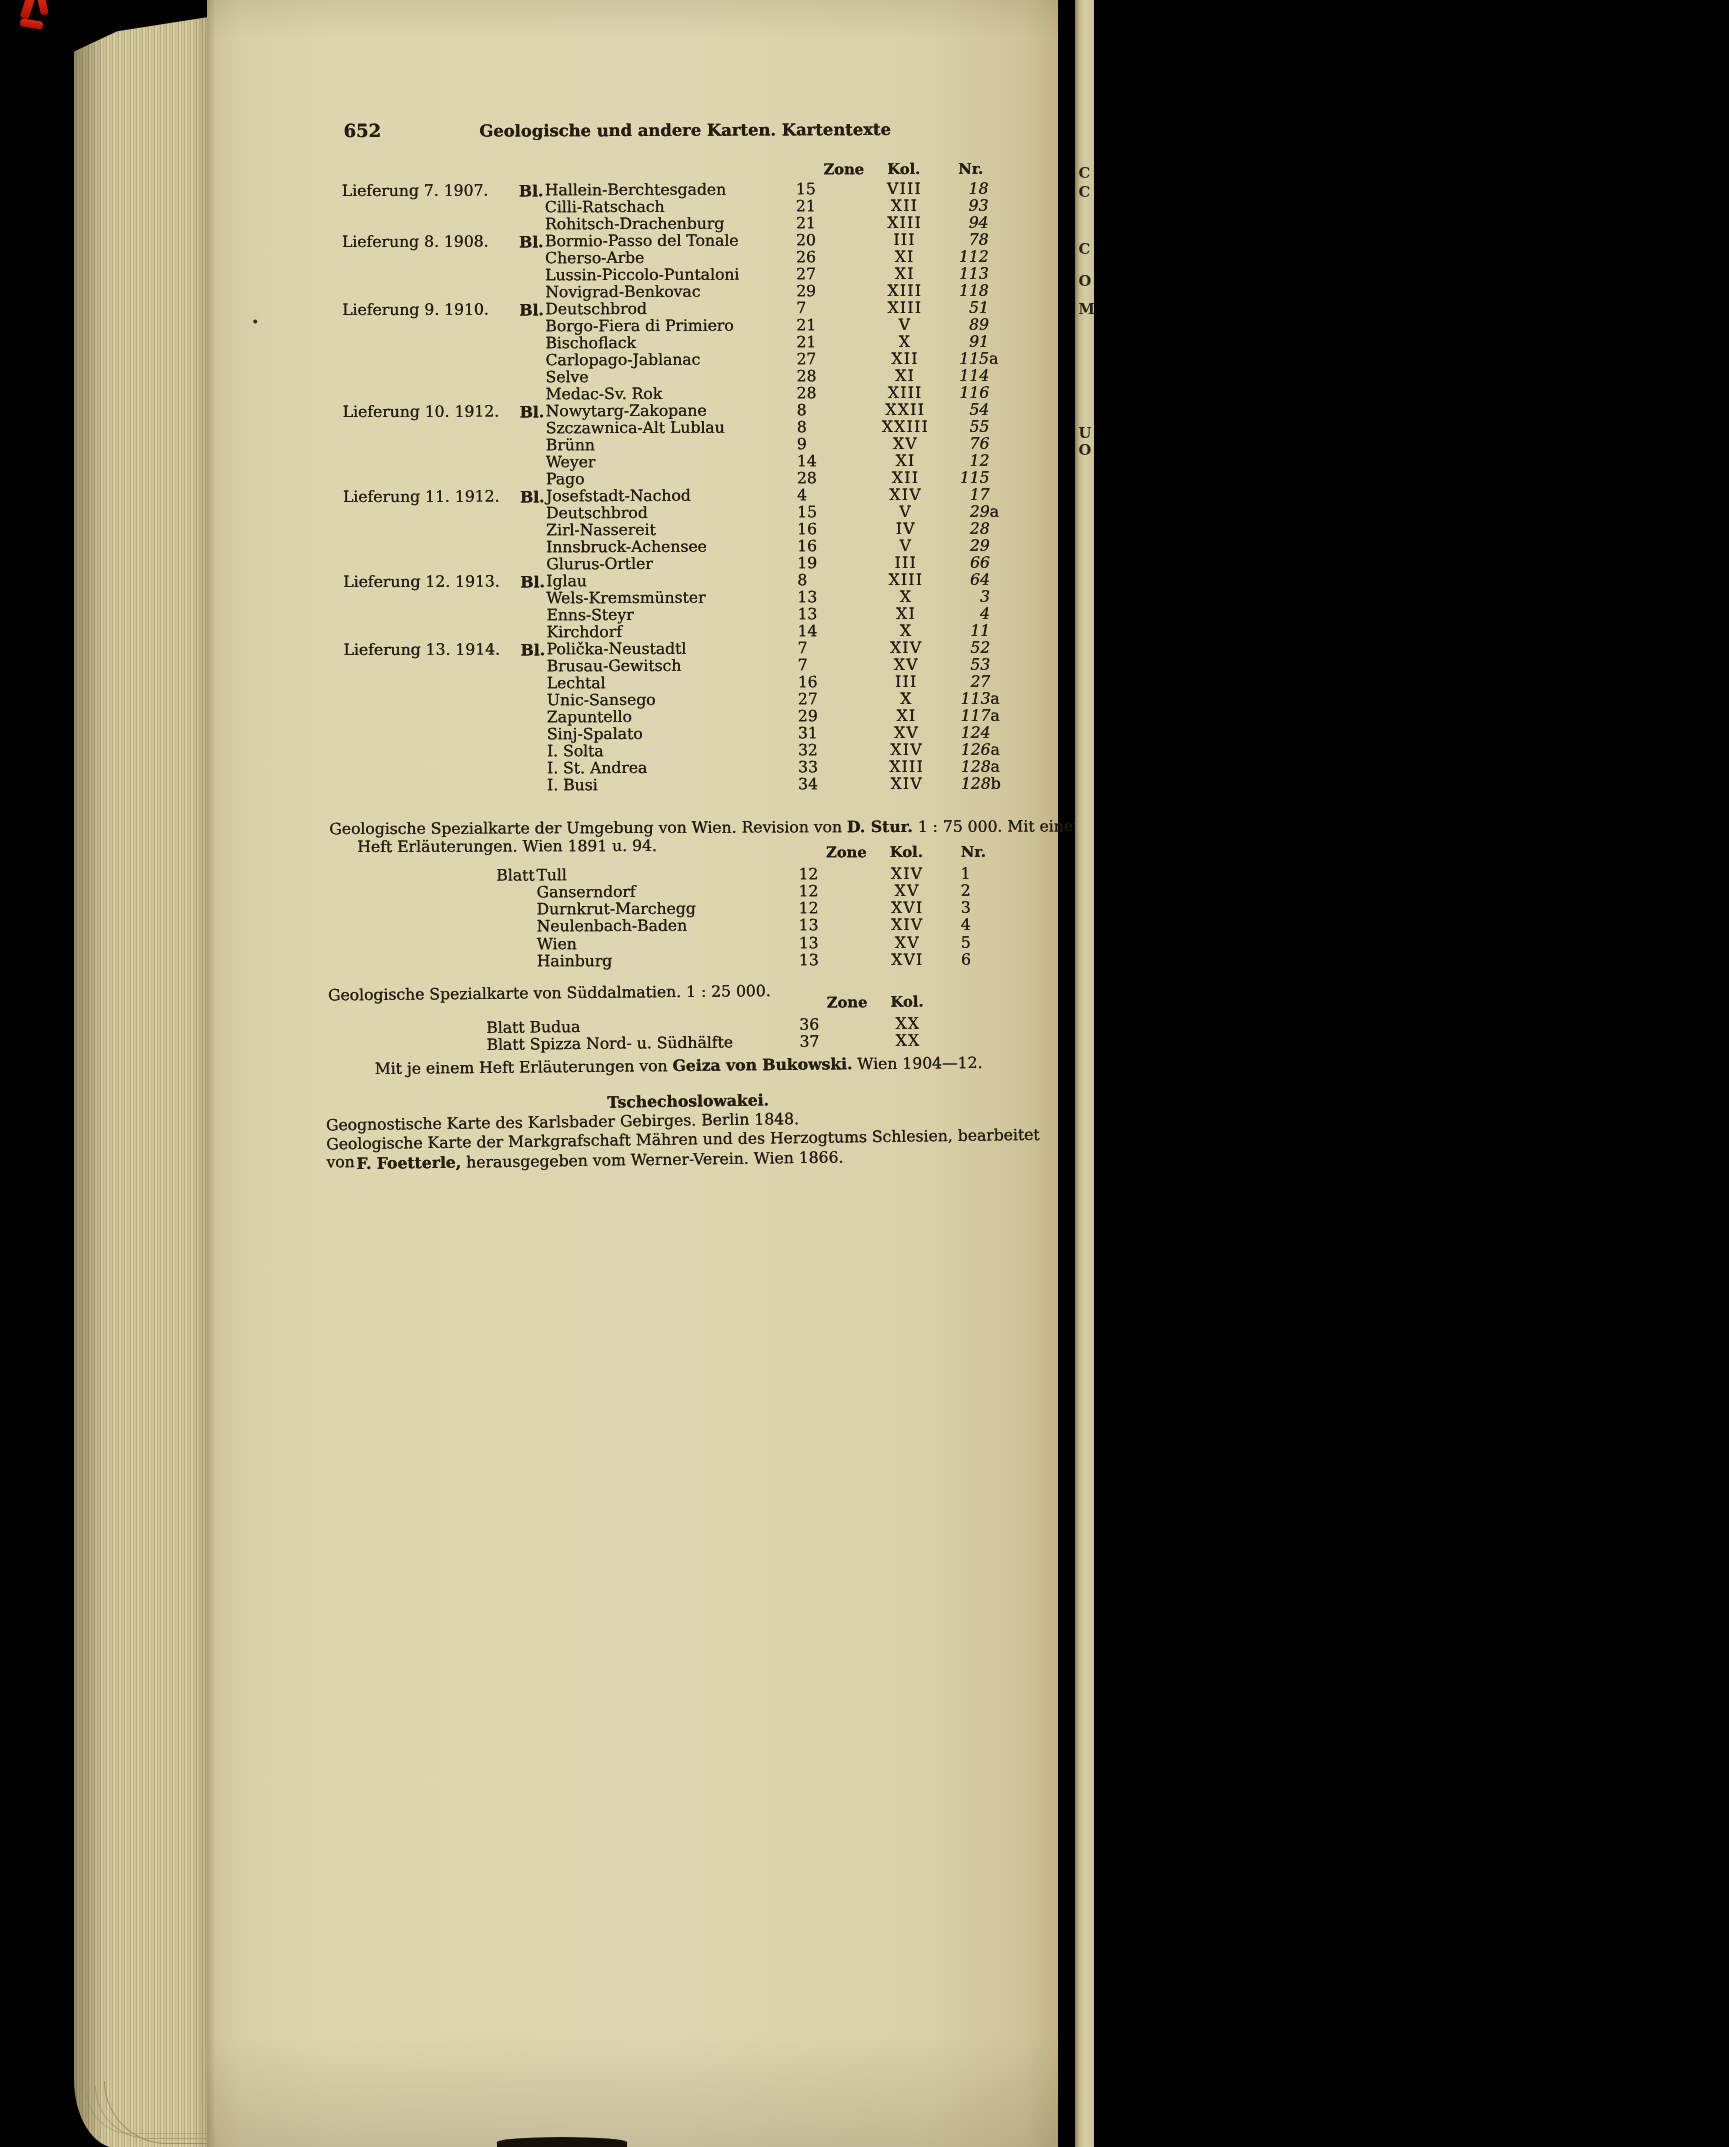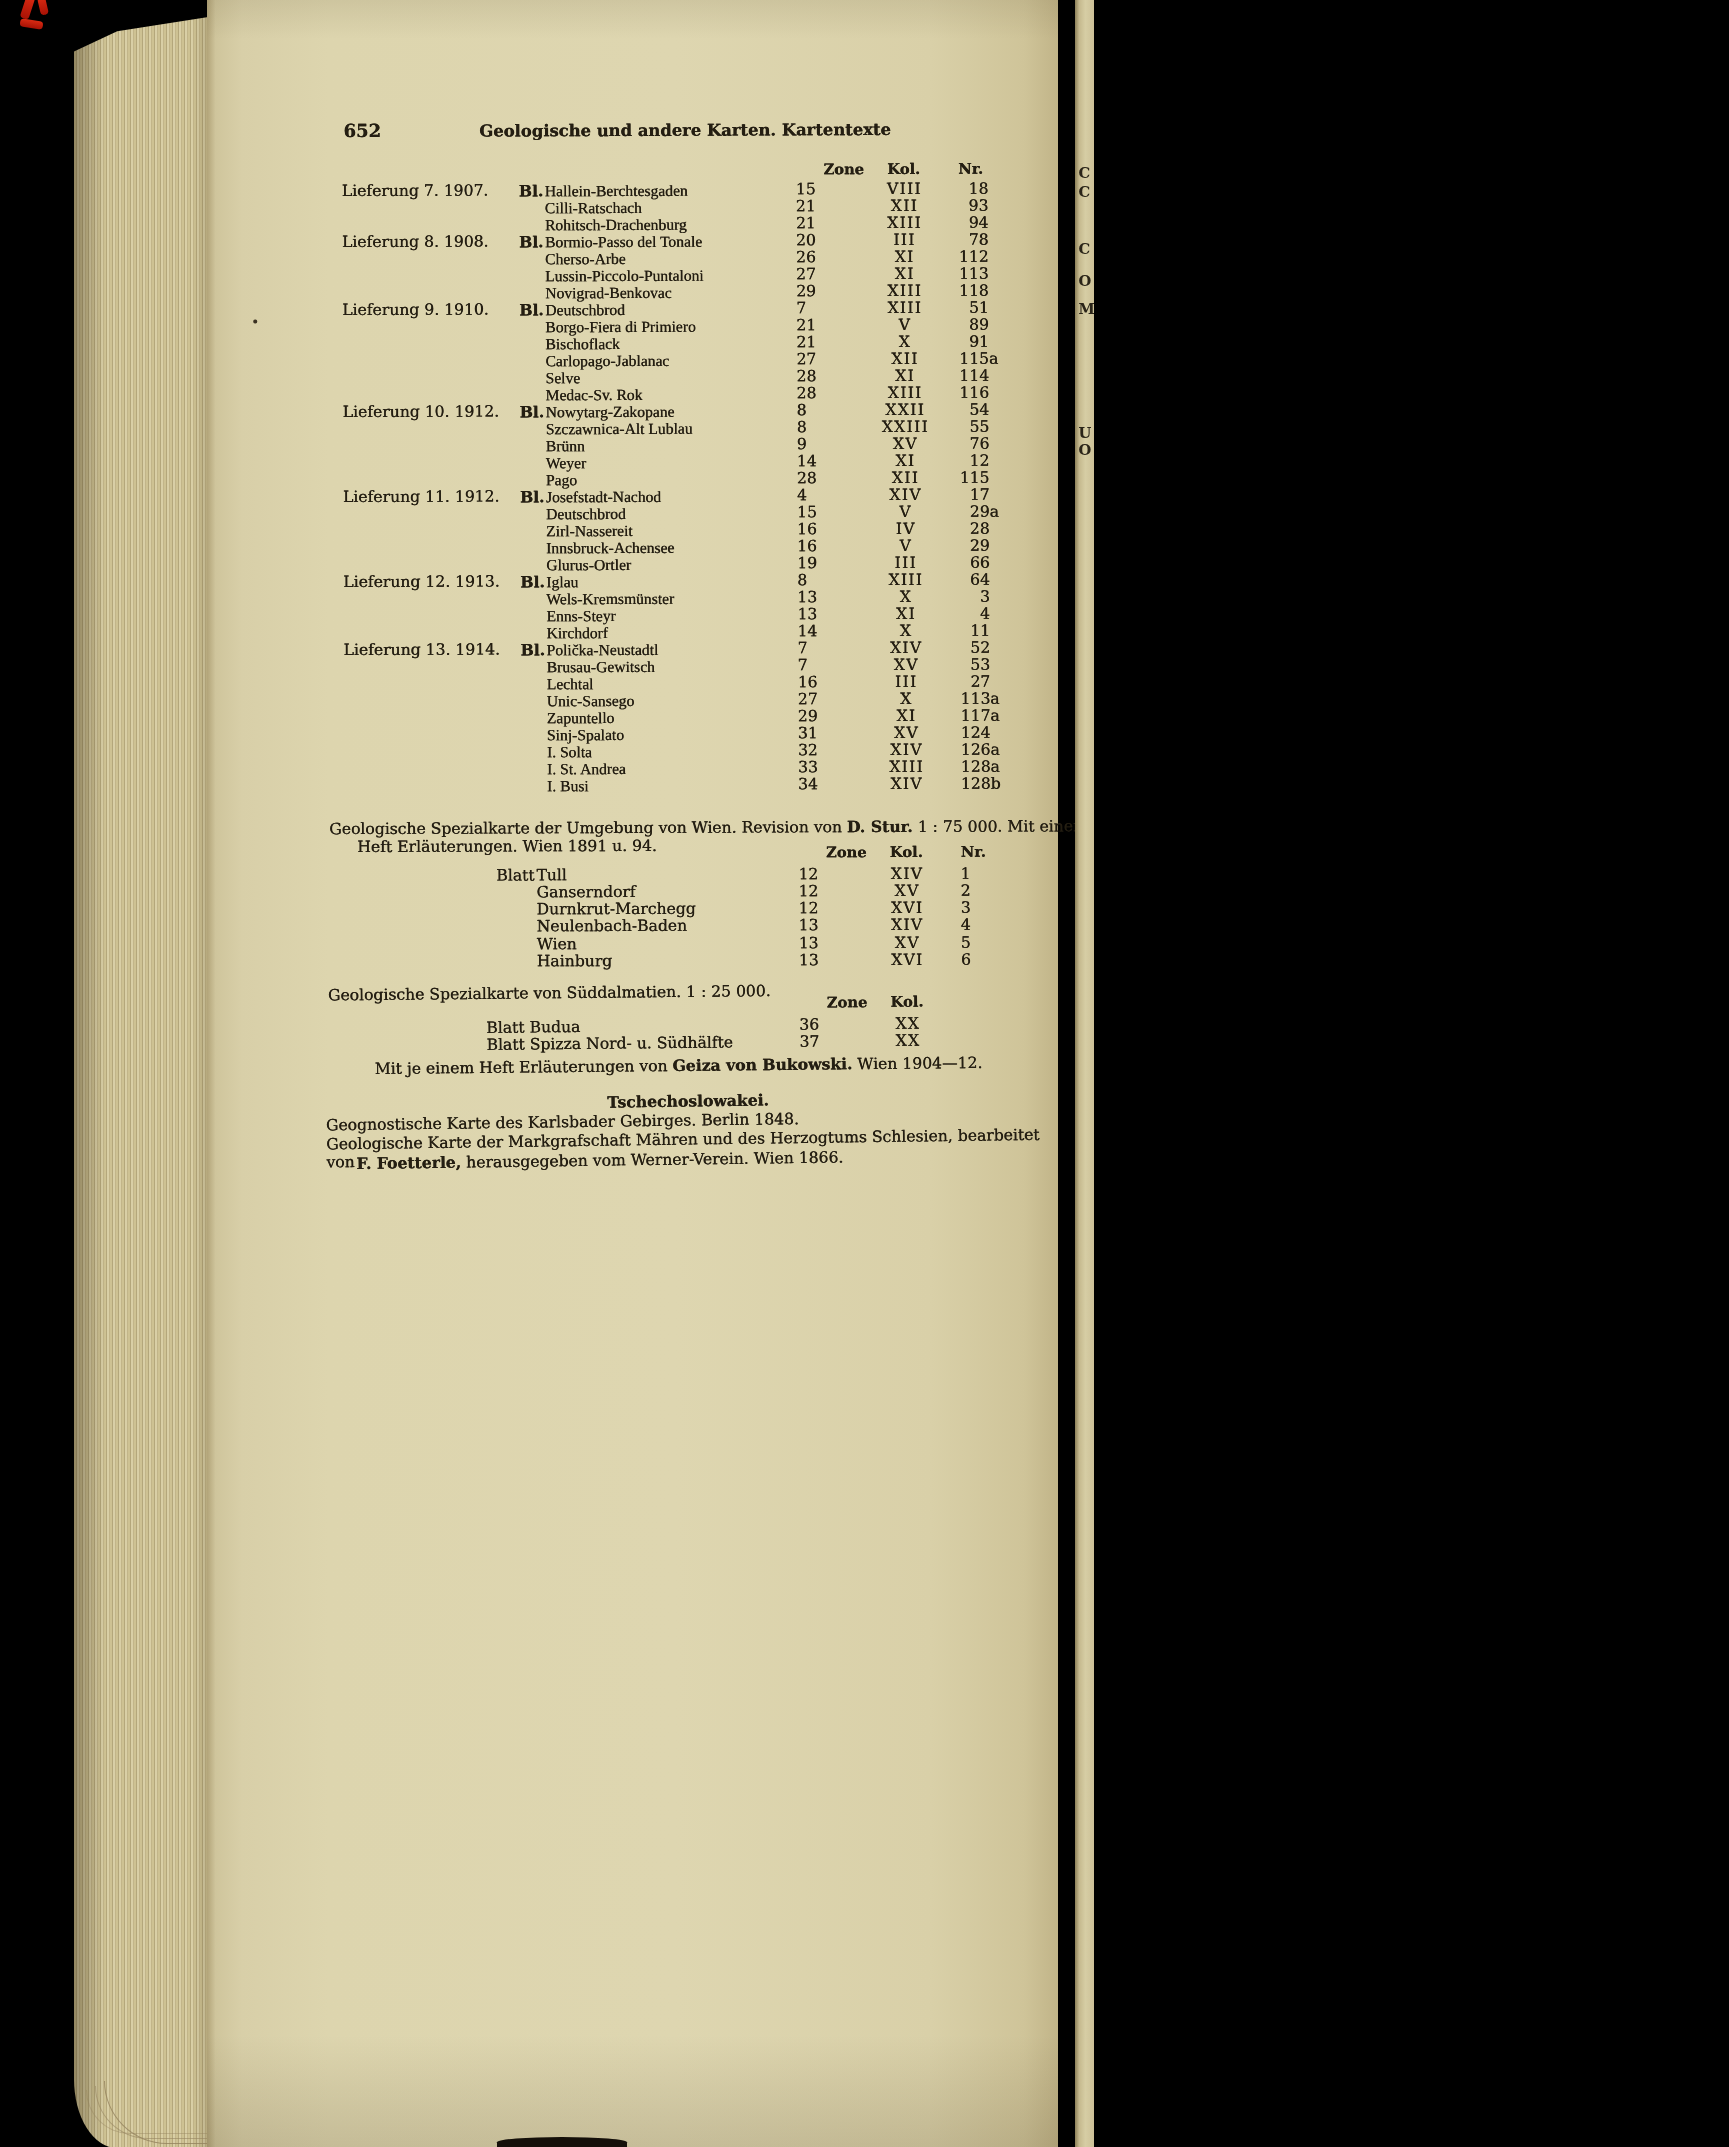--- a/index.html
+++ b/index.html
@@ -42,24 +42,24 @@
 
   
   .thead{position:relative;height:21px;font-weight:bold;font-size:14.7px;}
   .h-zone{position:absolute;left:597px;width:78px;text-align:center;}
   .h-kol{position:absolute;left:655px;width:82px;text-align:center;}
   .h-nr{position:absolute;left:737px;width:52px;text-align:center;}
   .row{display:flex;height:17px;line-height:17px;white-space:pre;}
   .row span{flex:0 0 auto;box-sizing:border-box;}
   .c-lief{margin-left:134px;width:177px;}
   .c-bl{width:26px;font-weight:bold;}
-  .c-name{width:251px;font-family:Liberation Serif, serif;}
+  .c-name{width:251px;}
   .c-zone{width:52px;text-align:left;}
   .c-kol{margin-left:15.6px;width:82px;text-align:center;letter-spacing:1.3px;}
-  .c-nr{width:43px;text-align:right;}
+  .c-nr{width:43px;text-align:right;font-style:italic;}
   .c-nrs{width:17.3px;}
   .t1{position:absolute;left:0;top:161px;width:100%;}
   .t2{position:absolute;left:0;top:844px;width:100%;}
   .t2 .row{height:17.3px;line-height:17.3px;}
   .t2 .thead{height:22.5px;}
   .c2-blatt{margin-left:284px;width:42px;text-align:center;}
   .c2-name{width:262px;}
   .c2-nr{width:22.5px;text-align:right;}
   .c3-name{margin-left:275px;width:313px;}
 

